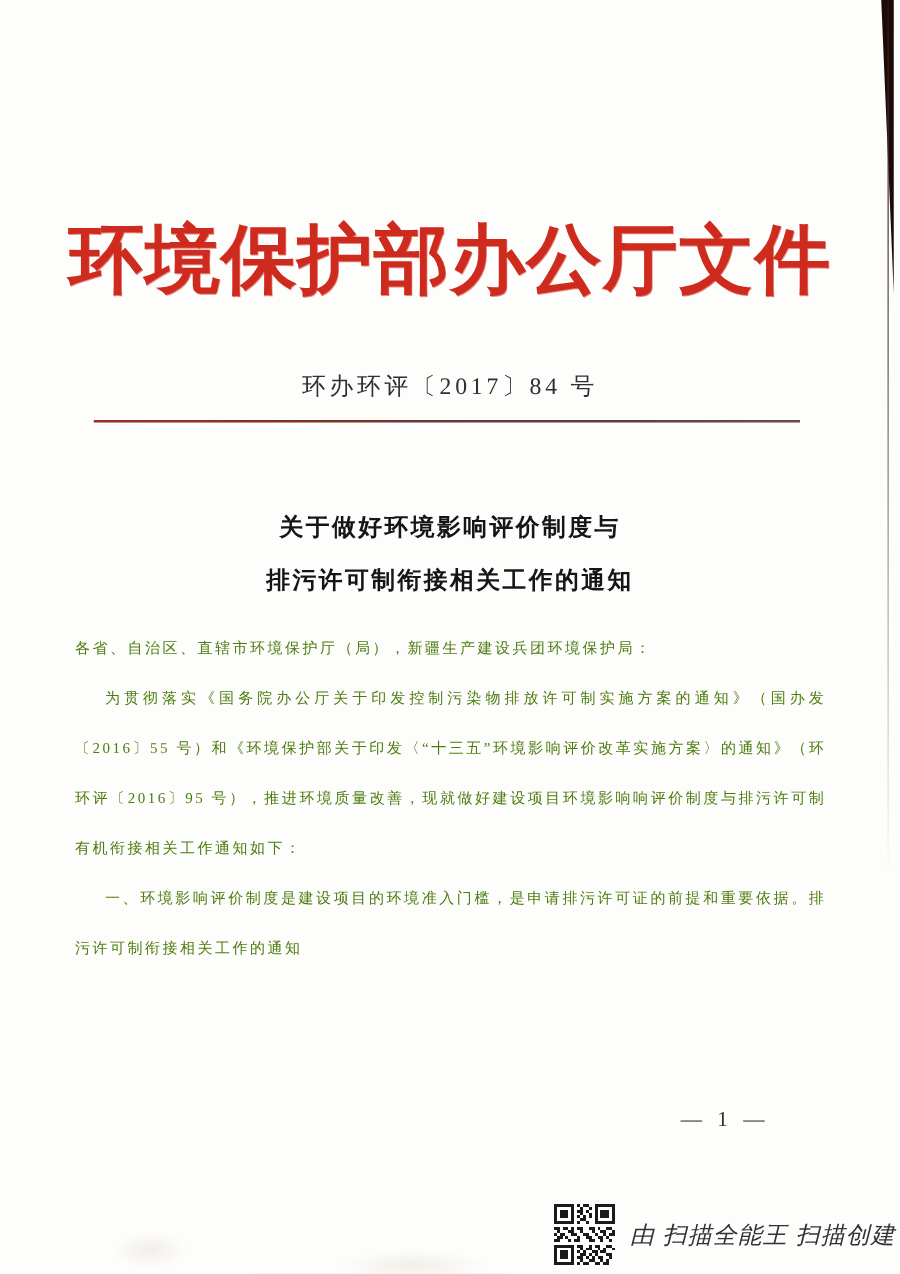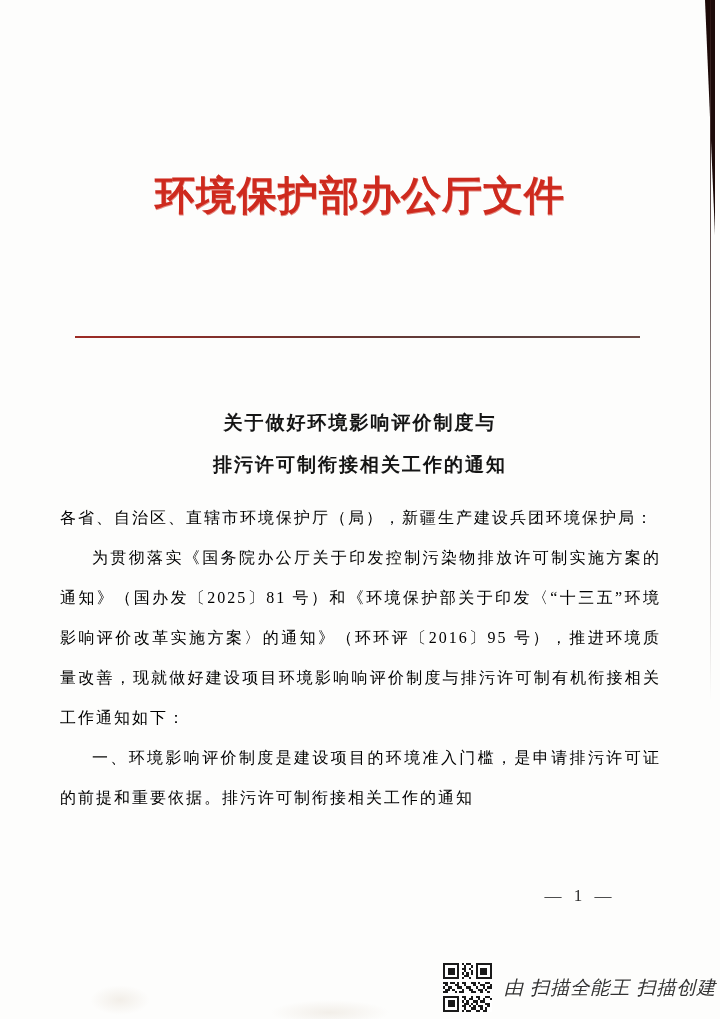--- a/index.html
+++ b/index.html
@@ -34,21 +34,21 @@
     width: 1px;
     height: 700px;
     background: linear-gradient(180deg, #2a1210 0%, #6a5a58 40%, rgba(180,170,168,0) 100%);
   }
   .red-header {
     position: absolute;
     top: 168px;
     left: 0;
     width: 720px;
     text-align: center;
-    font-size: 40px;
+    font-size: 60px;
     font-weight: bold;
     letter-spacing: 1px;
     color: #ce2a1e;
     text-shadow: 0.5px 0.5px 0 rgba(206,42,30,0.55);
     white-space: nowrap;
   }
   .doc-number {
     position: absolute;
     top: 296px;
     left: 0;
@@ -76,24 +76,24 @@
     font-weight: bold;
     letter-spacing: 2px;
     line-height: 42px;
     color: #151515;
   }
   .body-text {
     position: absolute;
     top: 498px;
     left: 60px;
     width: 601px;
-    font-size: 16px;
+    font-size: 12px;
     line-height: 40px;
     letter-spacing: 2px;
-    color: #000000;
+    color: #4d7c0f;
     text-align: justify;
     text-justify: inter-character;
   }
   .body-text p {
     margin: 0;
     padding: 0;
   }
   .body-text p.indent {
     text-indent: 2em;
   }
@@ -141,31 +141,32 @@
 </head>
 <body>
 
 <div class="page">
 
   <div class="scan-wedge"></div>
   <div class="scan-edge-line"></div>
 
   <div class="red-header">环境保护部办公厅文件</div>
 
+  <div class="doc-number">环办环评〔2017〕84 号</div>
 
   <div class="red-rule"></div>
 
   <div class="notice-title">
     <div>关于做好环境影响评价制度与</div>
     <div>排污许可制衔接相关工作的通知</div>
   </div>
 
   <div class="body-text">
     <p>各省、自治区、直辖市环境保护厅（局），新疆生产建设兵团环境保护局：</p>
-    <p class="indent">为贯彻落实《国务院办公厅关于印发控制污染物排放许可制实施方案的通知》（国办发〔2025〕81 号）和《环境保护部关于印发〈“十三五”环境影响评价改革实施方案〉的通知》（环环评〔2016〕95 号），推进环境质量改善，现就做好建设项目环境影响响评价制度与排污许可制有机衔接相关工作通知如下：</p>
+    <p class="indent">为贯彻落实《国务院办公厅关于印发控制污染物排放许可制实施方案的通知》（国办发〔2016〕55 号）和《环境保护部关于印发〈“十三五”环境影响评价改革实施方案〉的通知》（环环评〔2016〕95 号），推进环境质量改善，现就做好建设项目环境影响响评价制度与排污许可制有机衔接相关工作通知如下：</p>
     <p class="indent">一、环境影响评价制度是建设项目的环境准入门槛，是申请排污许可证的前提和重要依据。排污许可制衔接相关工作的通知</p>
   </div>
 
   <div class="page-number">— 1 —</div>
 
   <div class="scan-footer">
     <svg class="qr" viewBox="0 0 21 21" shape-rendering="crispEdges">
       <rect x="0" y="0" width="21" height="21" fill="#ffffff"></rect>
       <g fill="#1a1a1a">
 

